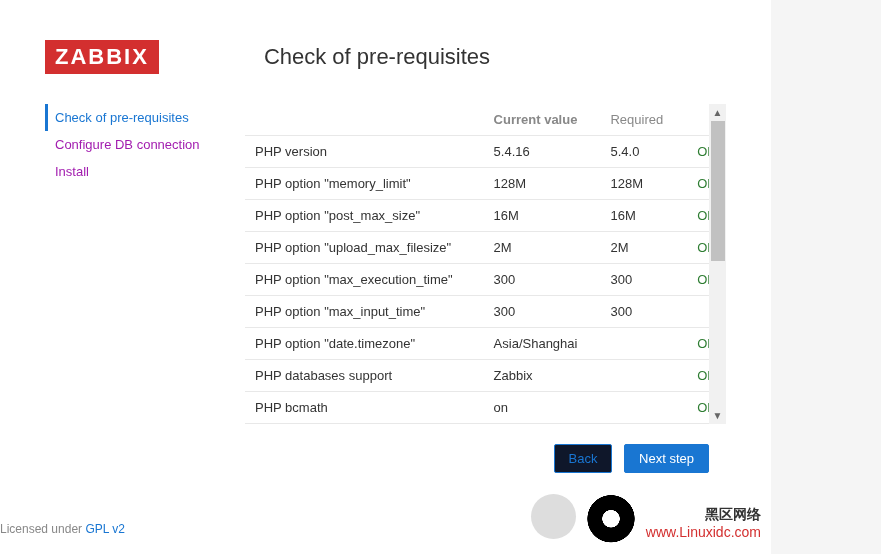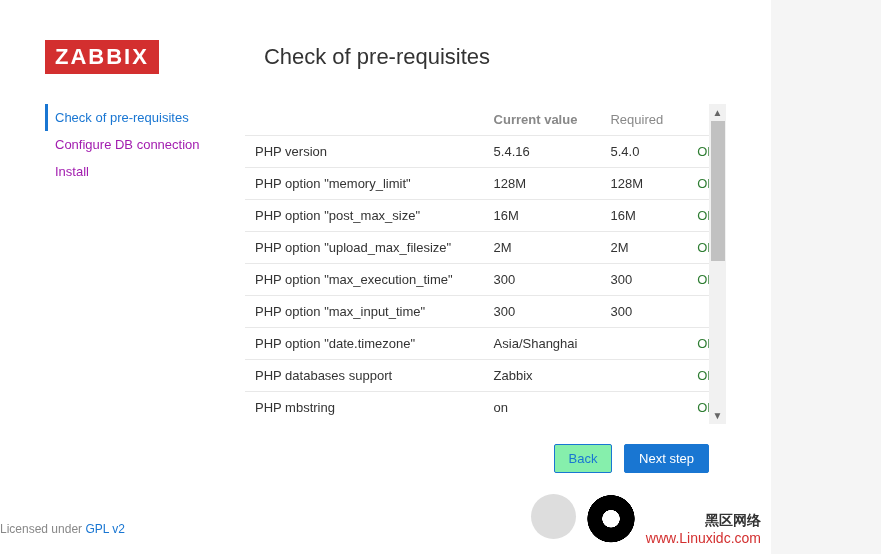--- a/index.html
+++ b/index.html
@@ -140,21 +140,21 @@
     }
     .btn {
       display: inline-block;
       padding: 6px 14px;
       font-size: 13px;
       border-radius: 2px;
       cursor: pointer;
       margin-left: 8px;
     }
     .btn-secondary {
-      background: #86efac;
+      background: #0f172a;
       border: 1px solid #1976d2;
       color: #1976d2;
     }
     .btn-primary {
       background: #1976d2;
       border: 1px solid #1976d2;
       color: #fff;
     }
     .footer {
       position: absolute;
@@ -165,21 +165,21 @@
       color: #888;
       font-size: 12px;
     }
     .footer a {
       color: #1976d2;
       text-decoration: none;
     }
     .watermark {
       position: absolute;
       right: 10px;
-      bottom: 8px;
+      bottom: 14px;
       font-size: 14px;
       text-align: right;
     }
     .watermark .cn {
       color: #333;
       font-weight: bold;
     }
     .watermark .url {
       color: #d32f2f;
       font-weight: normal;
@@ -276,20 +276,26 @@
                 <td></td>
                 <td class="ok">OK</td>
               </tr>
               <tr>
                 <td>PHP databases support</td>
                 <td>Zabbix</td>
                 <td></td>
                 <td class="ok">OK</td>
               </tr>
               <tr>
+                <td>PHP bcmath</td>
+                <td>on</td>
+                <td></td>
+                <td class="ok">OK</td>
+              </tr>
+              <tr>
                 <td>PHP mbstring</td>
                 <td>on</td>
                 <td></td>
                 <td class="ok">OK</td>
               </tr>
             </tbody>
         </table>
         <div class="scrollbar-mock">
           <div class="scroll-arrow">▲</div>
           <div class="scroll-thumb"></div>

